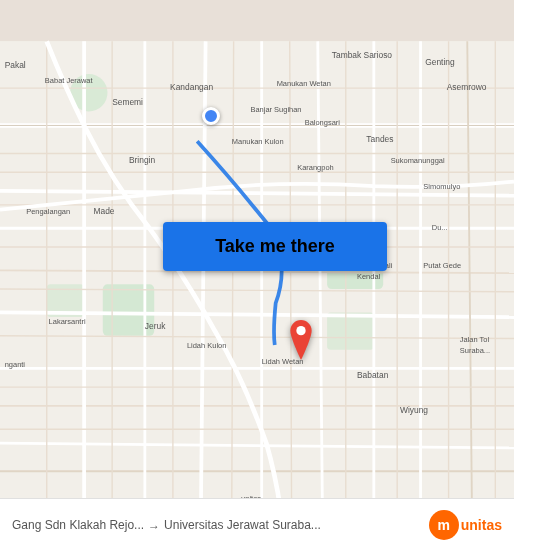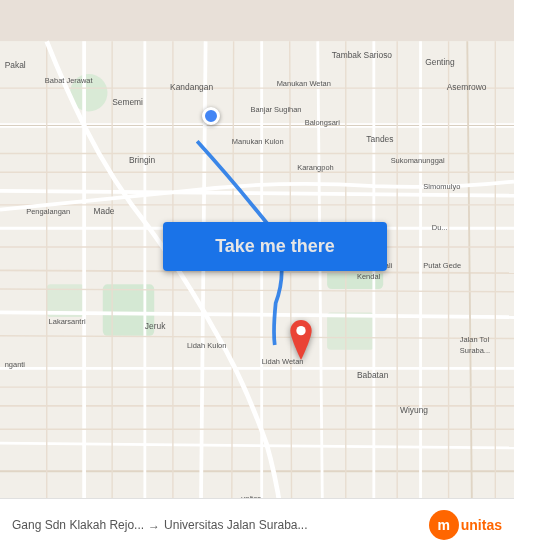--- a/index.html
+++ b/index.html
@@ -30,21 +30,21 @@
     }
 
     
     #take-me-there-btn {
       position: absolute;
       top: 222px;
       left: 163px;
       width: 224px;
       height: 49px;
       background-color: #1a73e8;
-      color: #e5e5e5;
+      color: #000000;
       border: none;
       border-radius: 4px;
       font-size: 18px;
       font-weight: 600;
       cursor: pointer;
       display: flex;
       align-items: center;
       justify-content: center;
       box-shadow: 0 2px 6px rgba(0,0,0,0.35);
       z-index: 10;
@@ -279,21 +279,21 @@
 
     <button id="take-me-there-btn">Take me there</button>
 
   </div>
 
   <div id="bottom-bar">
     <div class="bottom-left">
       <div class="bottom-route">
         <span class="route-from">Gang Sdn Klakah Rejo...</span>
         <span class="route-arrow">→</span>
-        <span class="route-to">Universitas Jalan Suraba...</span>
+        <span class="route-to">Universitas Jerawat Suraba...</span>
       </div>
     </div>
     <div class="moovit-logo">
       <div class="moovit-icon">
         <span>m</span>
       </div>
       <span class="moovit-text">unitas</span>
     </div>
   </div>
 

